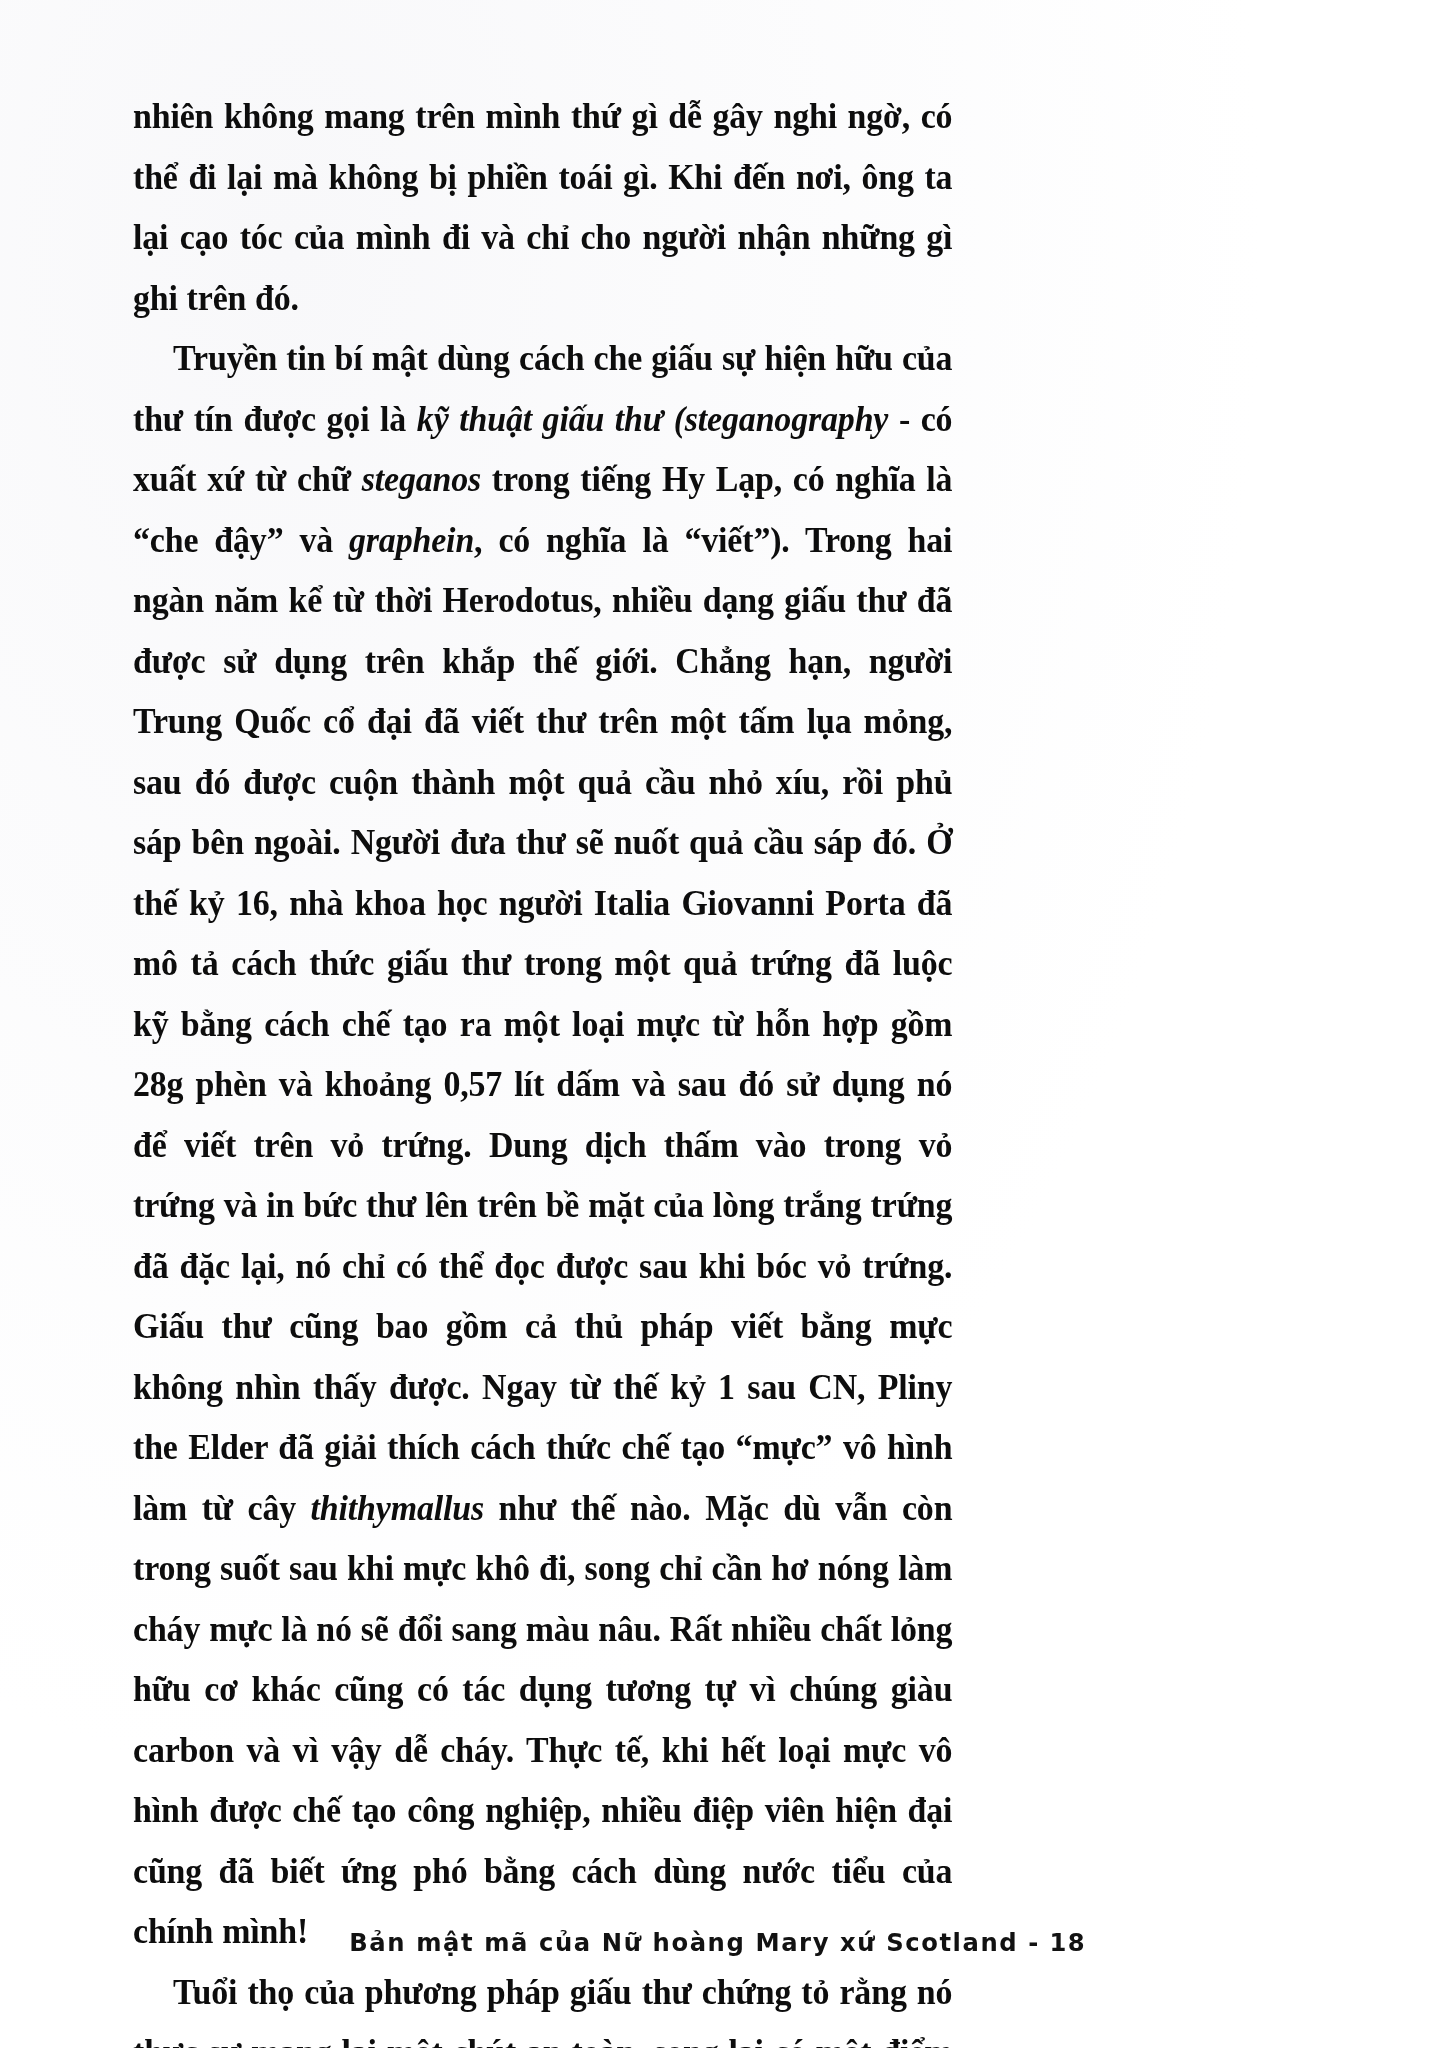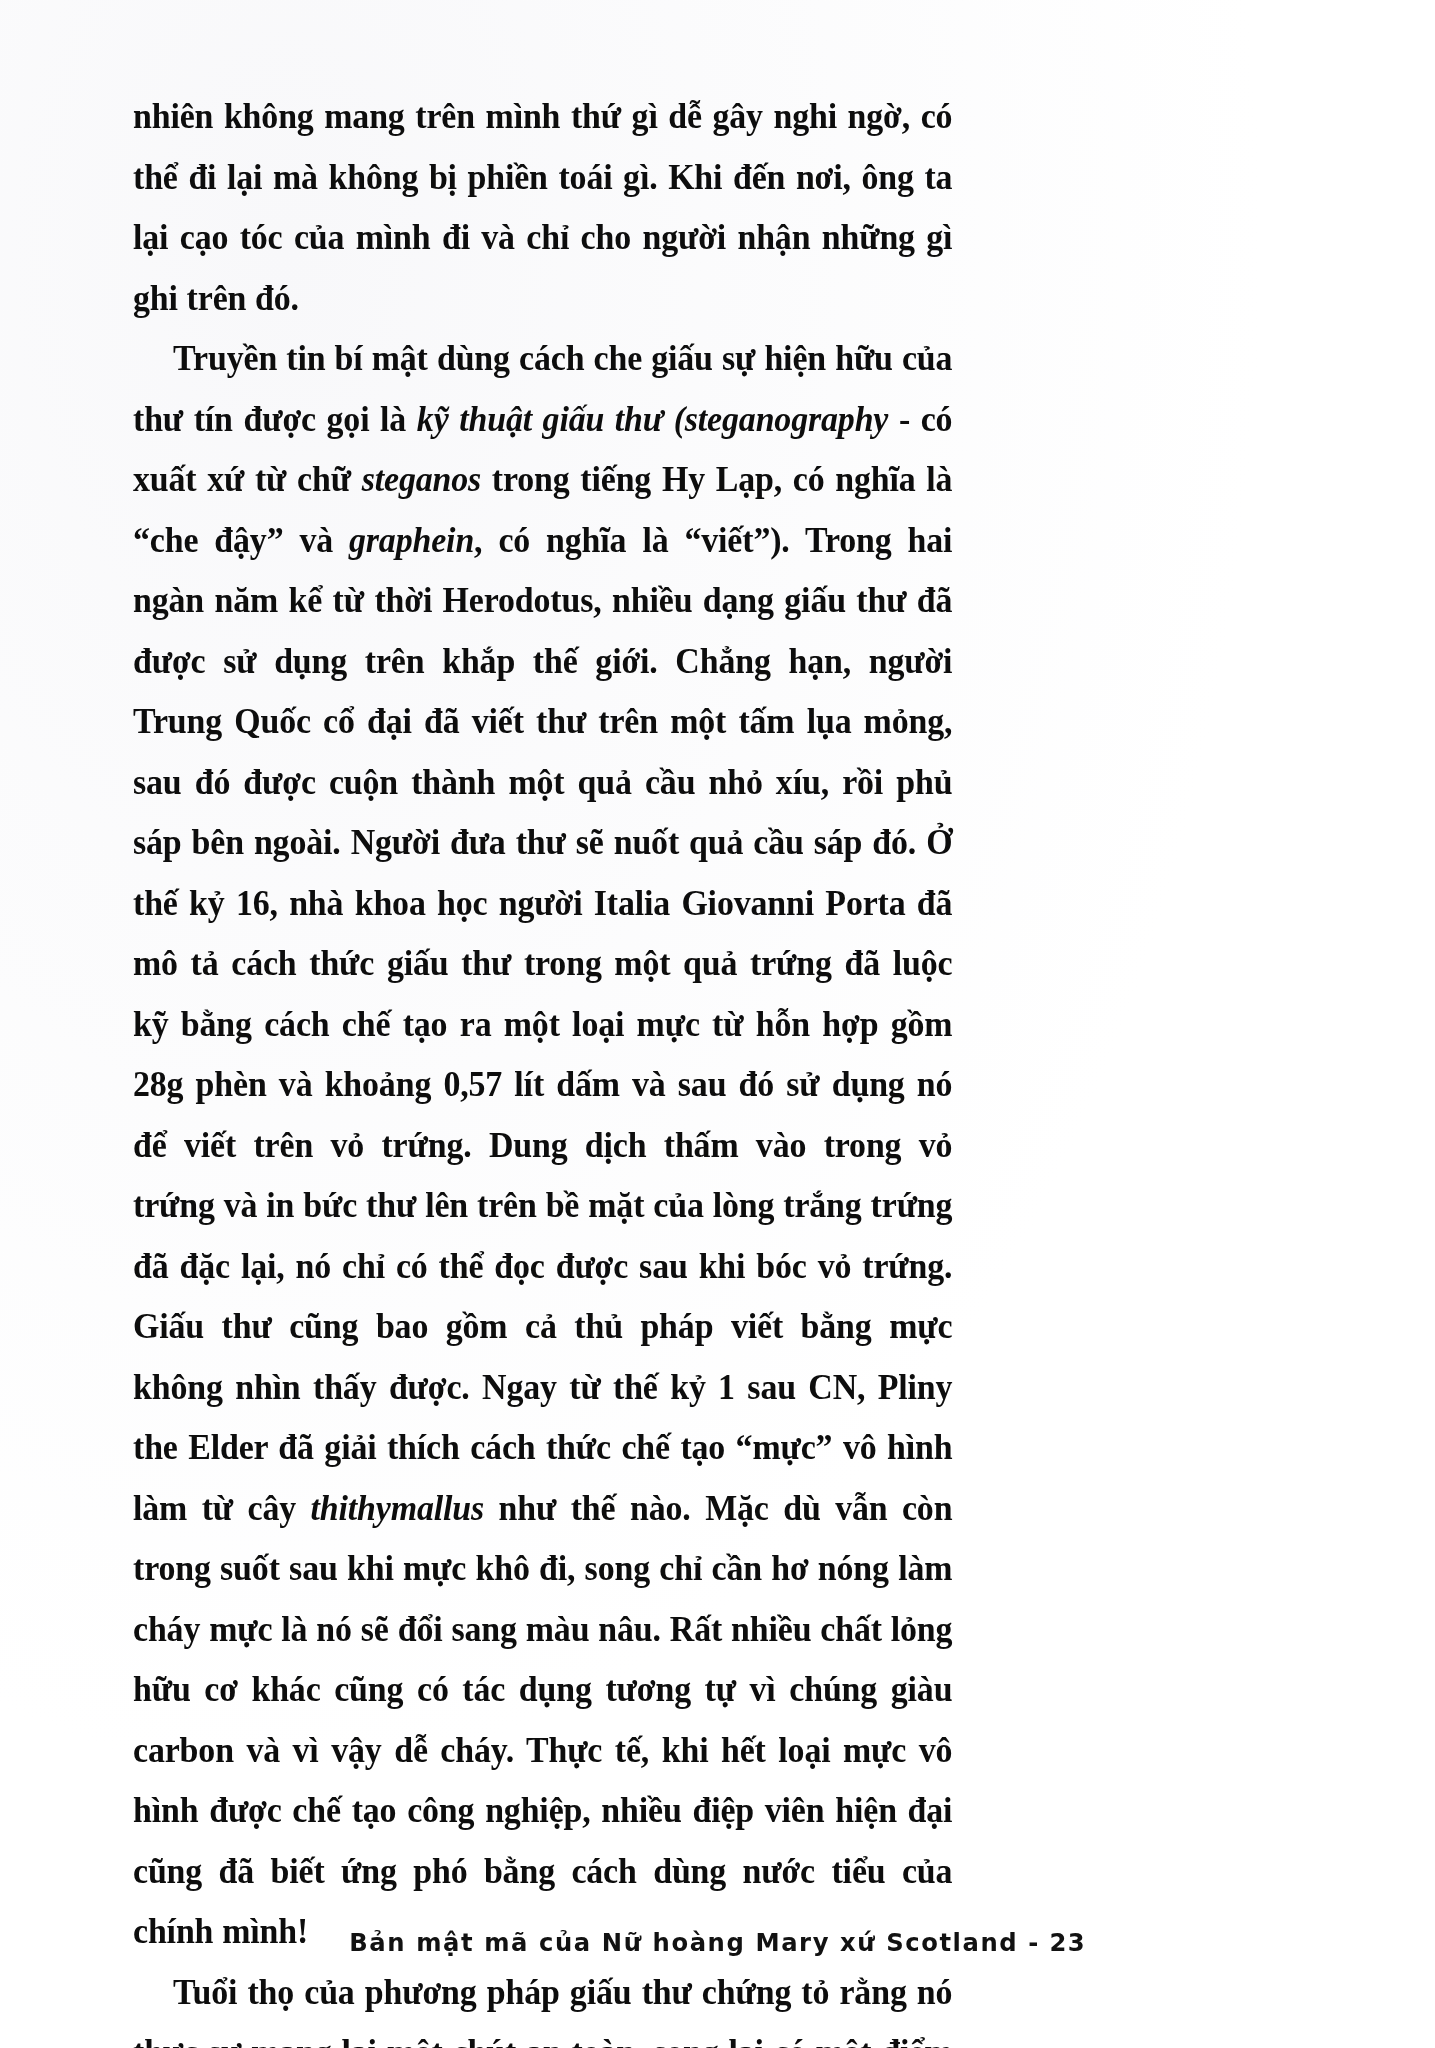--- a/index.html
+++ b/index.html
@@ -90,16 +90,16 @@
   <div class="text-column">
 
   <p class="para">nhiên không mang trên mình thứ gì dễ gây nghi ngờ, có thể đi lại mà không bị phiền toái gì. Khi đến nơi, ông ta lại cạo tóc của mình đi và chỉ cho người nhận những gì ghi trên đó.</p>
       <p class="para indent">Truyền tin bí mật dùng cách che giấu sự hiện hữu của thư tín được gọi là <em class="it">kỹ thuật giấu thư (steganography</em> - có xuất xứ từ chữ <em class="it">steganos</em> trong tiếng Hy Lạp, có nghĩa là “che đậy” và <em class="it">graphein</em>, có nghĩa là “viết”). Trong hai ngàn năm kể từ thời Herodotus, nhiều dạng giấu thư đã được sử dụng trên khắp thế giới. Chẳng hạn, người Trung Quốc cổ đại đã viết thư trên một tấm lụa mỏng, sau đó được cuộn thành một quả cầu nhỏ xíu, rồi phủ sáp bên ngoài. Người đưa thư sẽ nuốt quả cầu sáp đó. Ở thế kỷ 16, nhà khoa học người Italia Giovanni Porta đã mô tả cách thức giấu thư trong một quả trứng đã luộc kỹ bằng cách chế tạo ra một loại mực từ hỗn hợp gồm 28g phèn và khoảng 0,57 lít dấm và sau đó sử dụng nó để viết trên vỏ trứng. Dung dịch thấm vào trong vỏ trứng và in bức thư lên trên bề mặt của lòng trắng trứng đã đặc lại, nó chỉ có thể đọc được sau khi bóc vỏ trứng. Giấu thư cũng bao gồm cả thủ pháp viết bằng mực không nhìn thấy được. Ngay từ thế kỷ 1 sau CN, Pliny the Elder đã giải thích cách thức chế tạo “mực” vô hình làm từ cây <em class="it">thithymallus</em> như thế nào. Mặc dù vẫn còn trong suốt sau khi mực khô đi, song chỉ cần hơ nóng làm cháy mực là nó sẽ đổi sang màu nâu. Rất nhiều chất lỏng hữu cơ khác cũng có tác dụng tương tự vì chúng giàu carbon và vì vậy dễ cháy. Thực tế, khi hết loại mực vô hình được chế tạo công nghiệp, nhiều điệp viên hiện đại cũng đã biết ứng phó bằng cách dùng nước tiểu của chính mình!</p>
       <p class="para indent">Tuổi thọ của phương pháp giấu thư chứng tỏ rằng nó thực sự mang lại một chút an toàn, song lại có một điểm yếu rất cơ bản.</p>
     </div>
 
   <div class="footer">
     <span>Bản mật mã của Nữ hoàng Mary xứ Scotland</span>
     <span class="sep">  -</span>
-    <span class="pageno"> 23</span>
+    <span class="pageno"> 18</span>
   </div>
 
 </div>
 
 </body></html>

